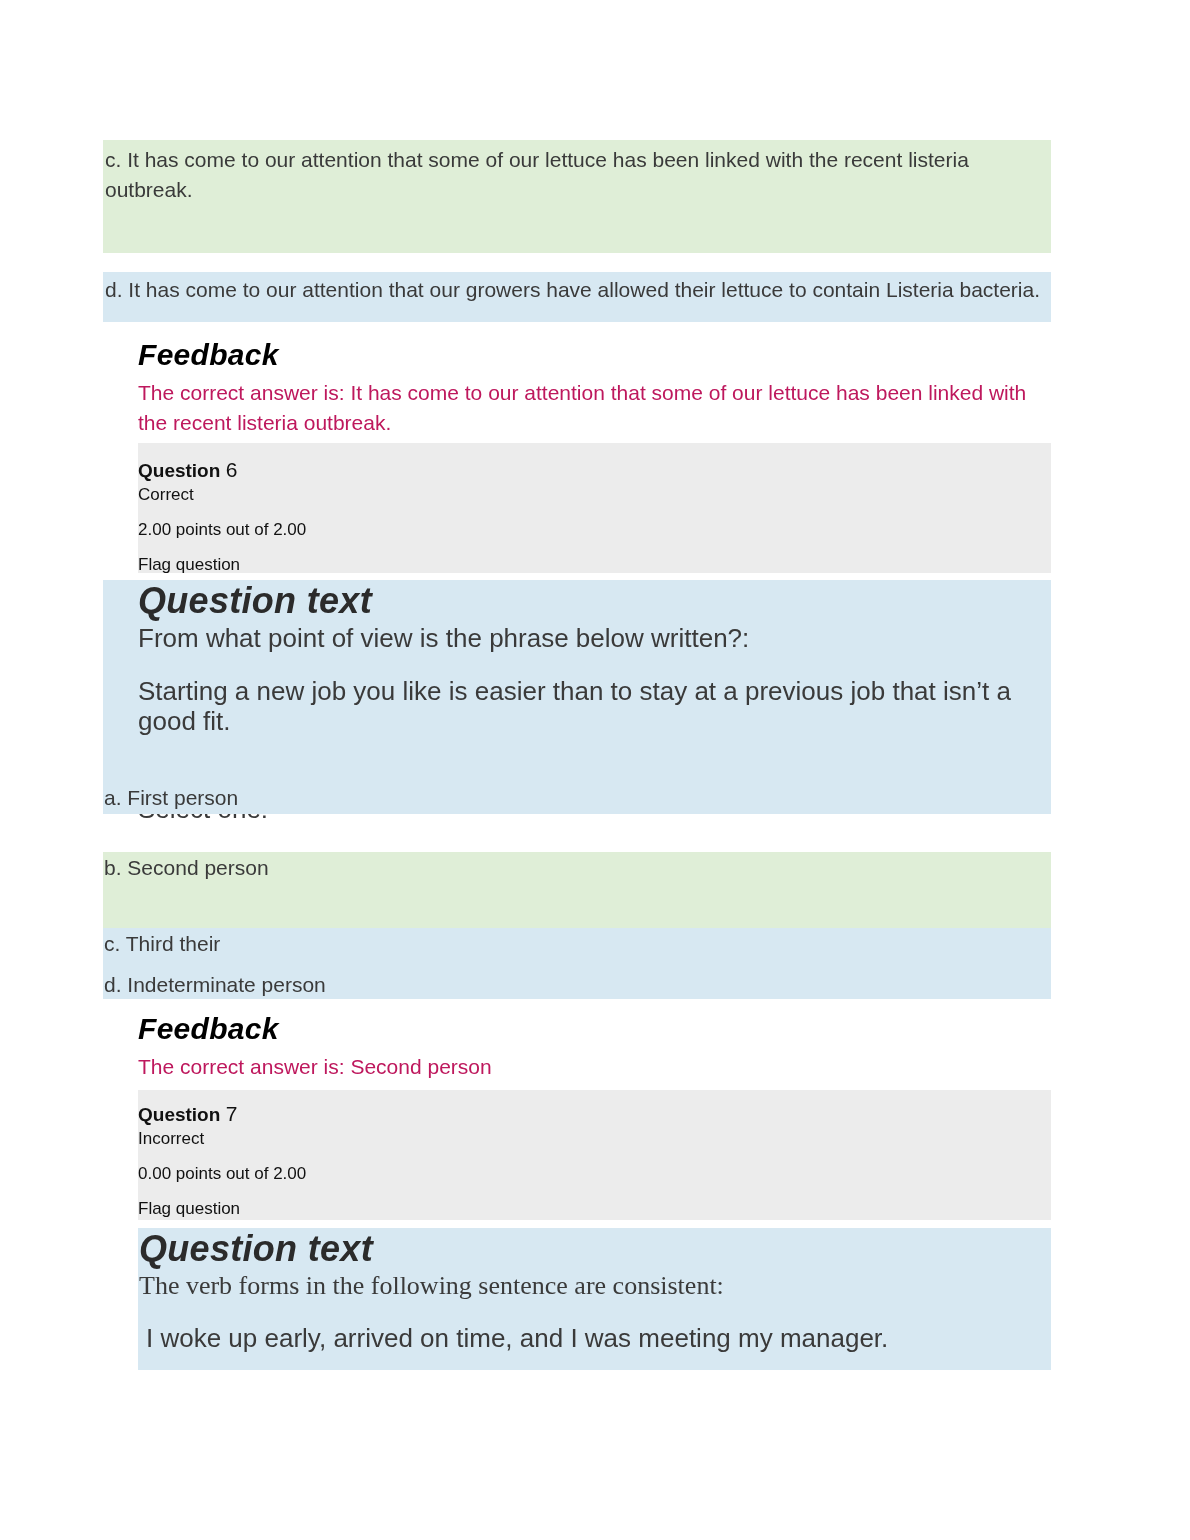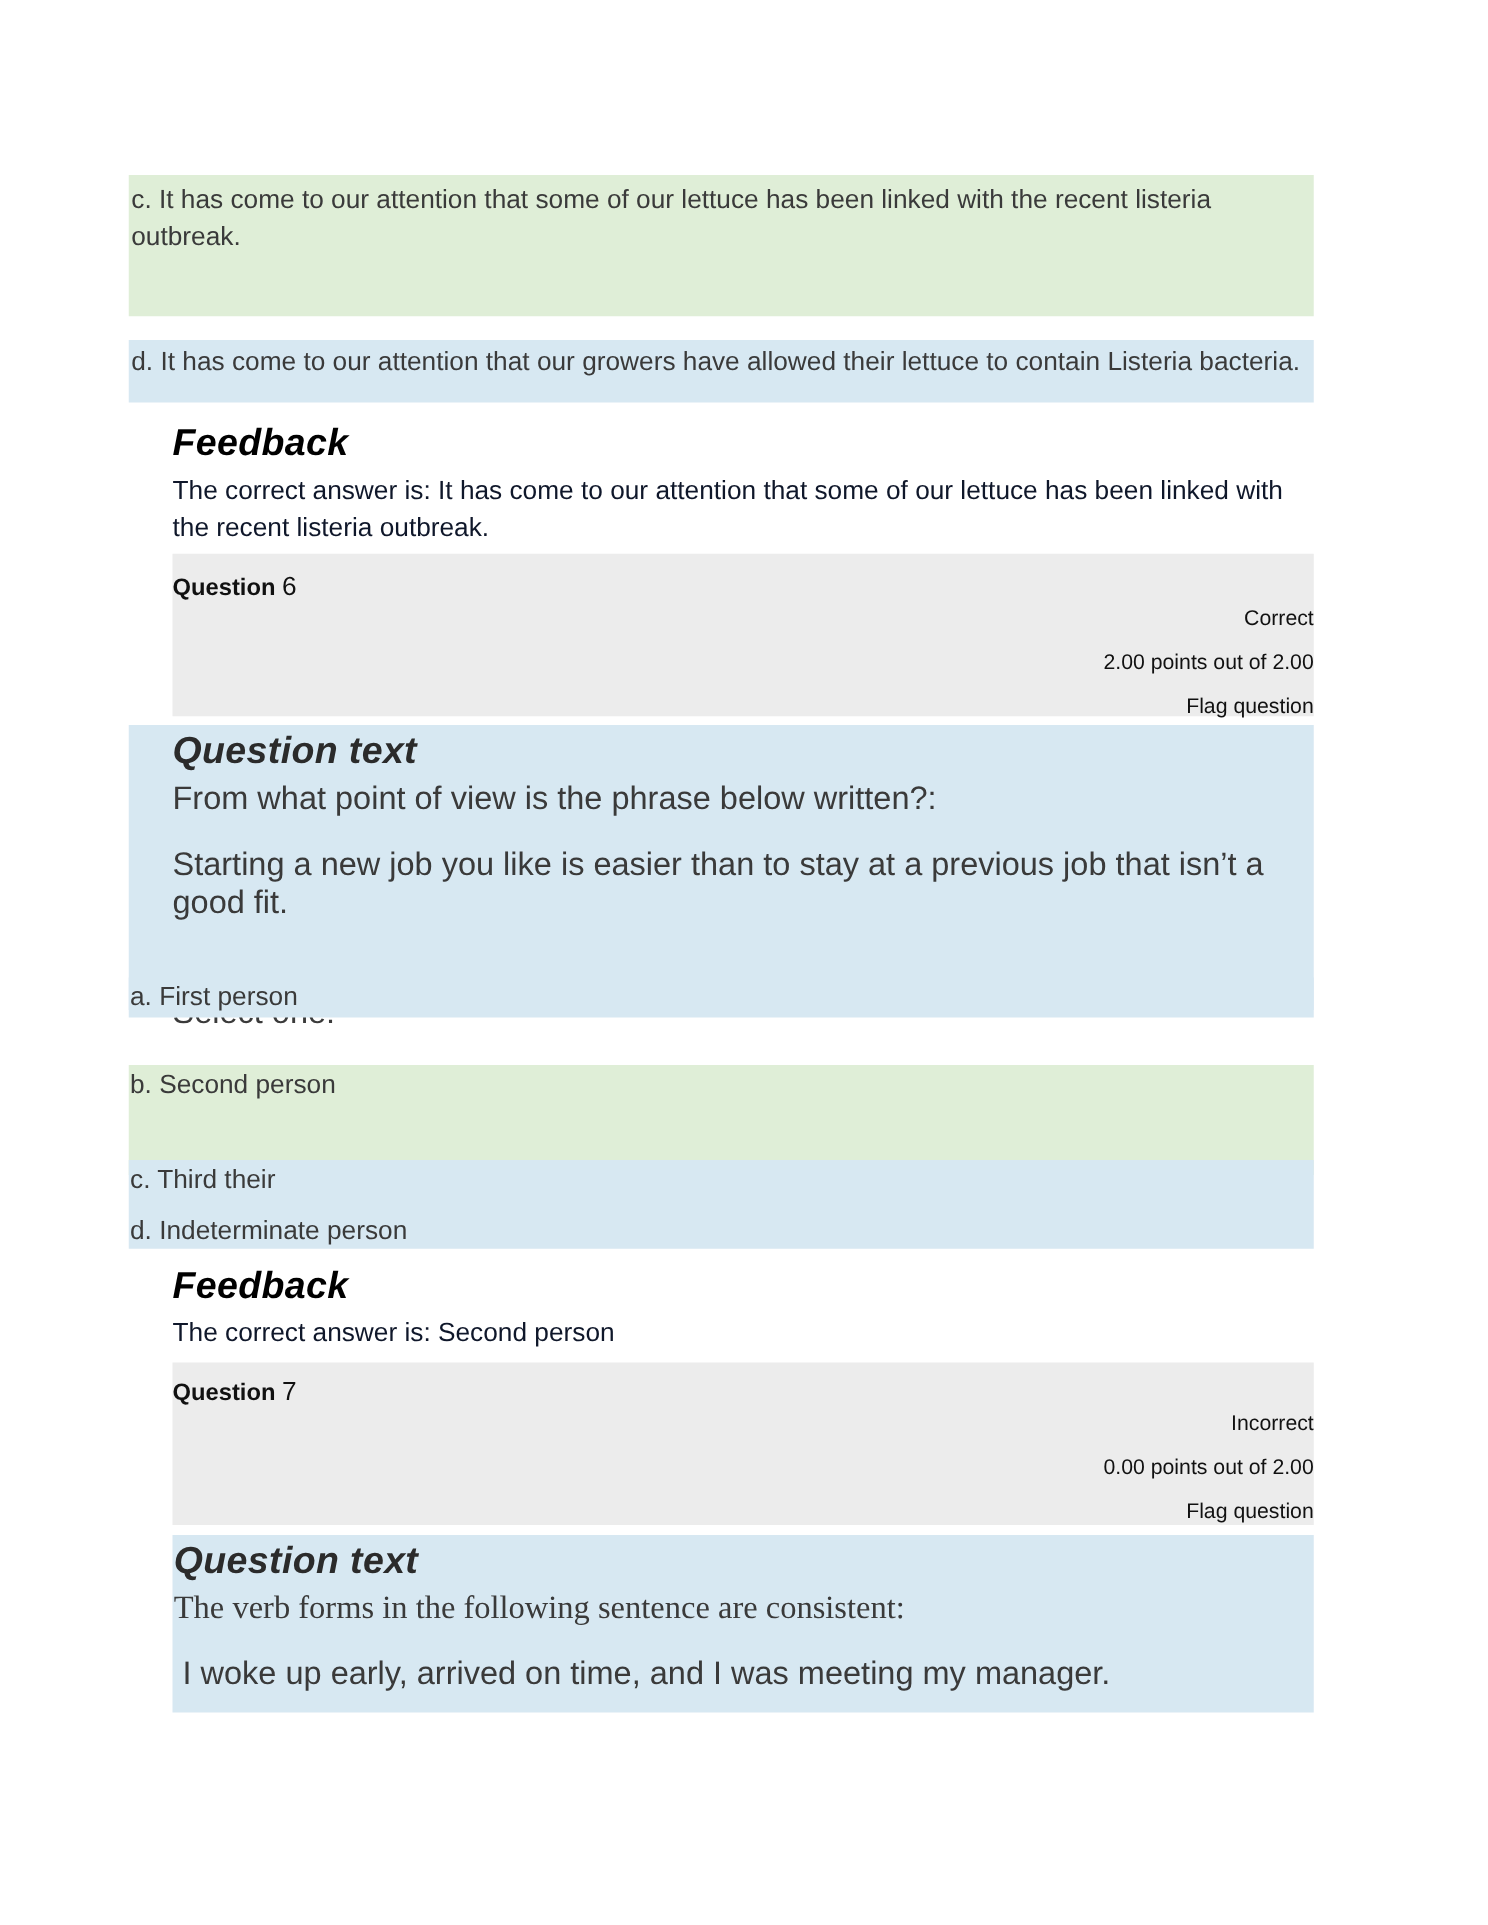--- a/index.html
+++ b/index.html
@@ -50,51 +50,50 @@
 
   .hd-feedback {
     font-size: 30px;
     font-weight: bold;
     font-style: italic;
     color: #000000;
     line-height: 34px;
     letter-spacing: 0.3px;
   }
   .hd-qtext {
-    font-size: 30px;
+    font-size: 36px;
     font-weight: bold;
     font-style: italic;
     color: #2b2b2b;
     line-height: 34px;
     letter-spacing: 0.3px;
   }
 
   .body-text {
     font-size: 21px;
     line-height: 30px;
-    color: #0f172a;
+    color: #be185d;
   }
   .q-body {
     font-size: 26px;
     line-height: 30px;
     color: #3a3a3a;
   }
 
   .qhdr-title {
     font-size: 19px;
     line-height: 25px;
     color: #111111;
   }
   .qhdr-title b { font-weight: bold; }
   .qhdr-title .num { font-weight: normal; font-size: 21px; }
   .qhdr-line {
     font-size: 17px;
     line-height: 24px;
     color: #111111;
-    text-align: right;
   }
   .qhdr-line.sp { margin-top: 11px; }
 </style>
 </head>
 <body>
 
 <div class="page">
 
   <div class="blk bg-green" style="top:140px; height:113px;">
     <div class="opt" style="padding-top:5px;">

